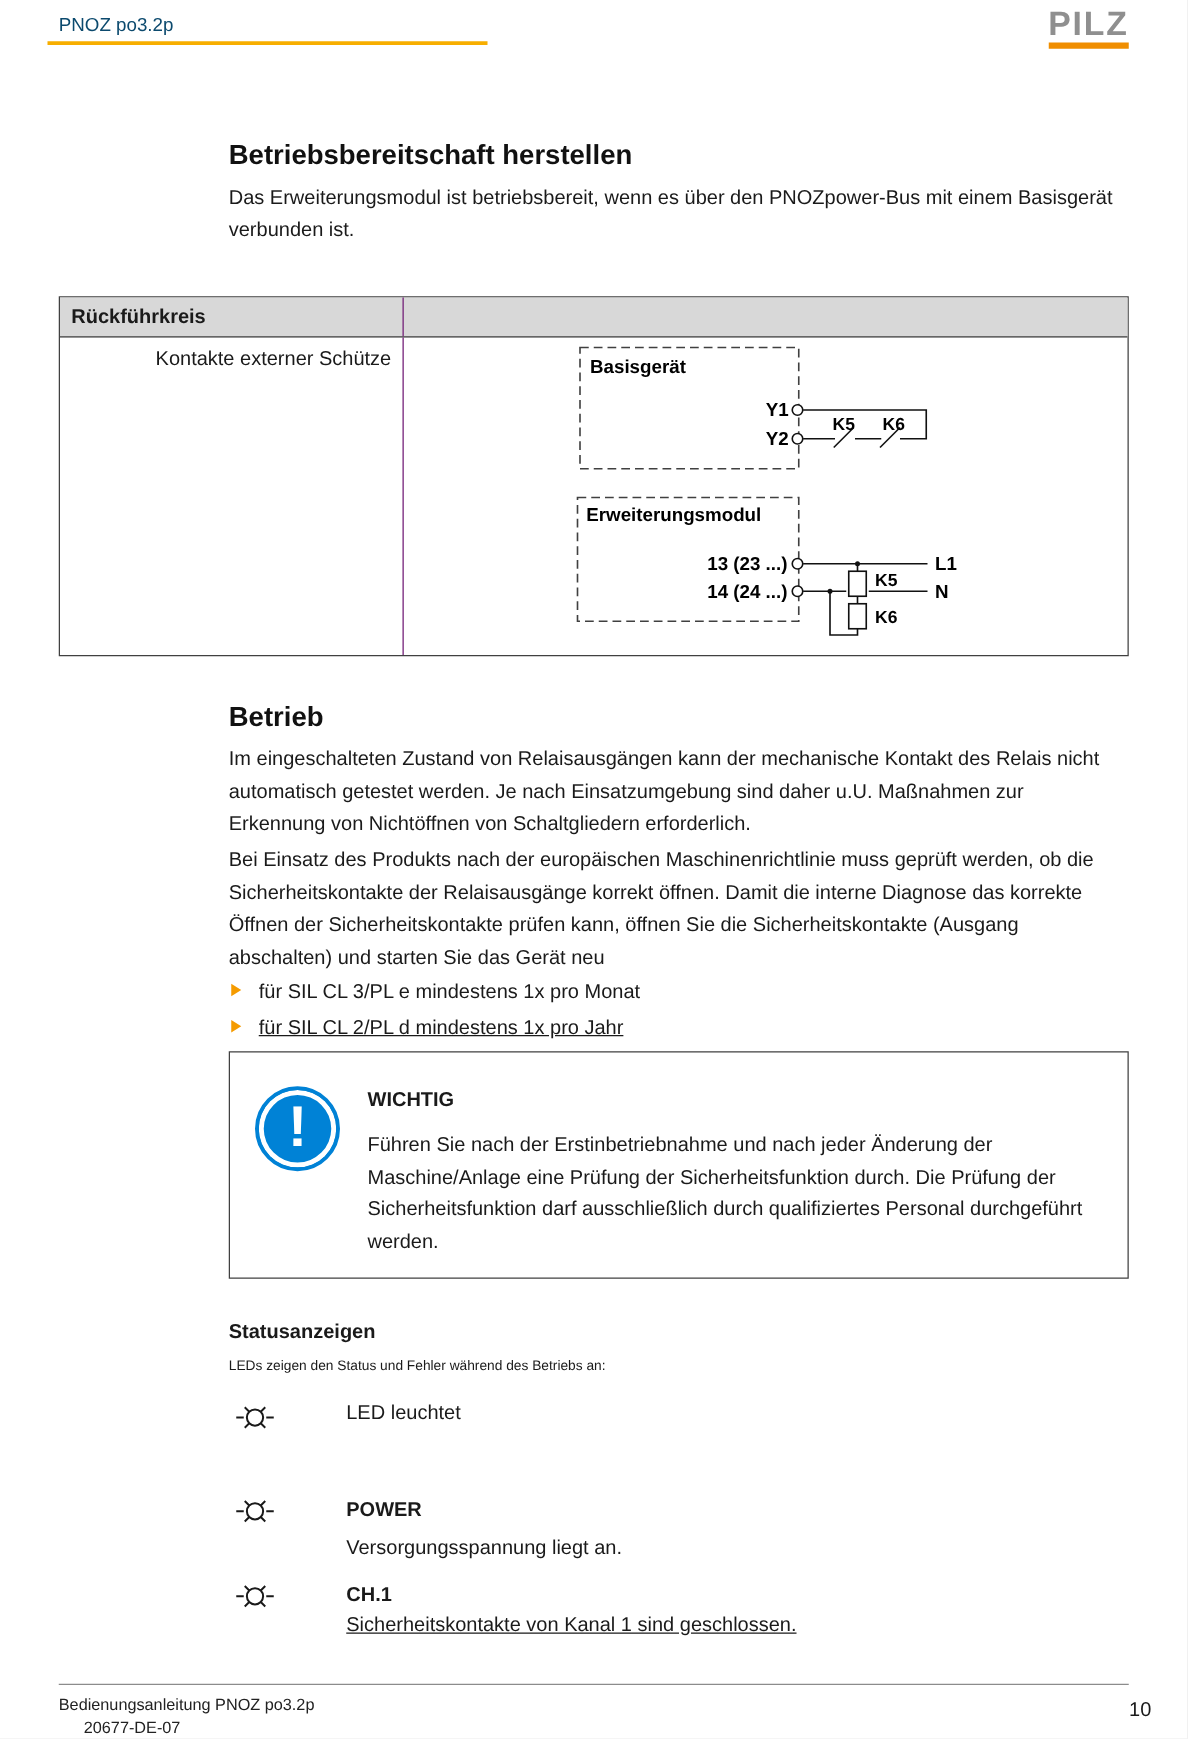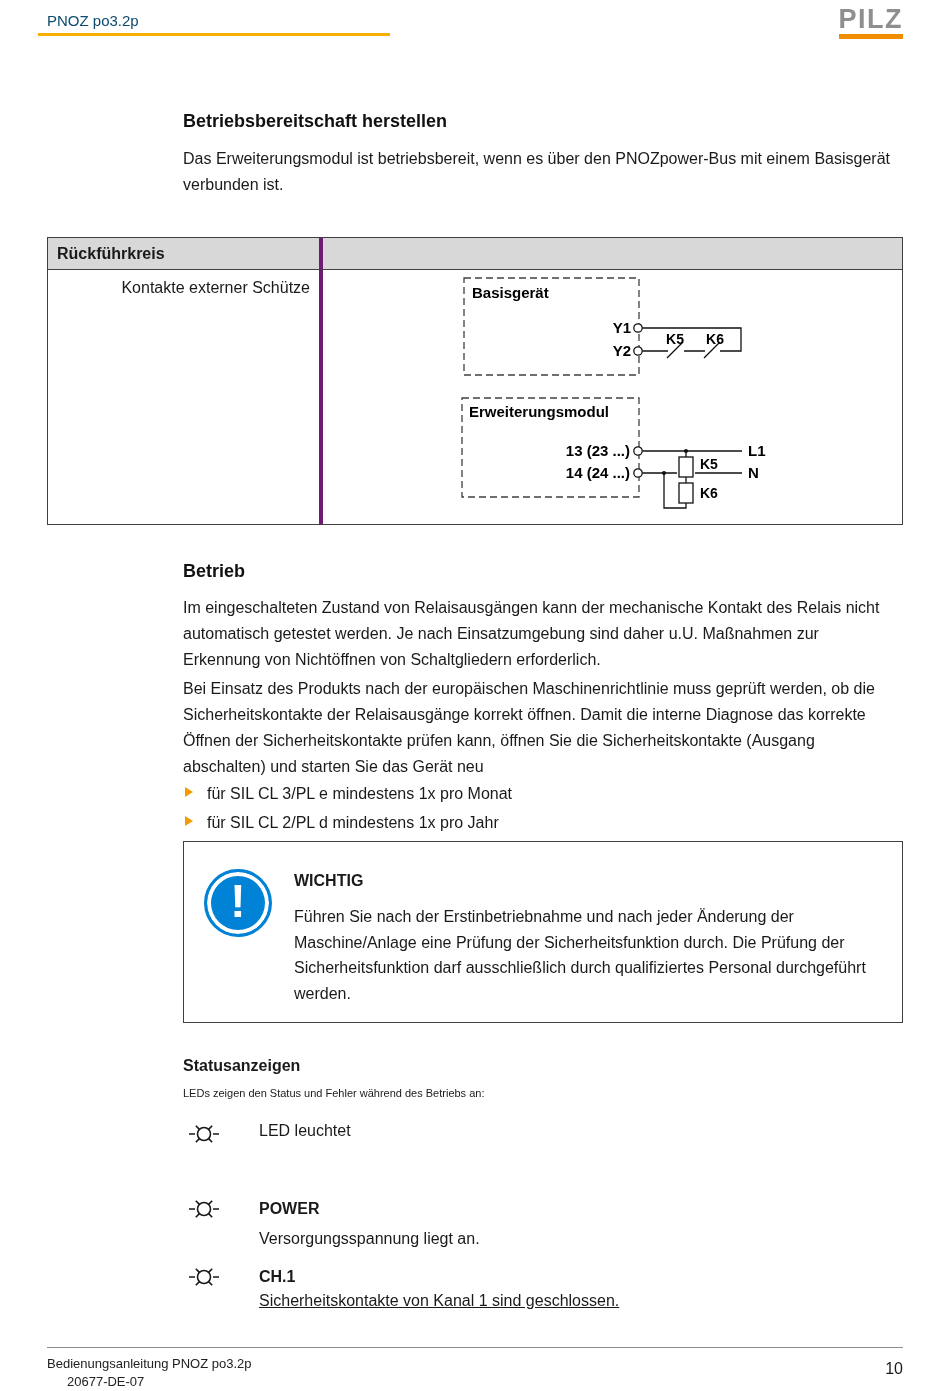--- a/index.html
+++ b/index.html
@@ -12,29 +12,29 @@
   .abs { position:absolute; }
 
   
   .doc-title { left:47px; top:12px; font-size:15px; color:#0c4a6e; }
   .header-rule { left:38px; top:33px; width:352px; height:3px; background:#f7ae00; }
   .logo { right:47px; top:6px; text-align:right; }
   .logo-text { font-size:27px; font-weight:bold; color:#8f8f8f; letter-spacing:1.5px; line-height:26px; }
   .logo-bar { margin-top:2px; width:100%; height:5px; background:#f08e00; }
 
   
-  .h1 { font-size:18px; font-weight:bold; color:#111; }
+  .h1 { font-size:22px; font-weight:bold; color:#111; }
   .para { font-size:16px; line-height:26px; width:712px; color:#1a1a1a; }
   .bold { font-weight:bold; }
 
   
   .rtable { left:47px; top:237px; width:856px; height:288px; border:1px solid #404040; }
   .rtable-header { display:flex; height:32px; background:#d8d8d8; border-bottom:1px solid #404040; }
   .rtable-body { display:flex; height:254px;text-align:right; }
-  .cell-left { width:275px; border-right:4px solid #701a75; padding:6px 9px; flex:none; }
+  .cell-left { width:275px; border-right:1px solid #701a75; padding:6px 9px; flex:none; }
   .cell-right { flex:1; position:relative; }
   .rtable-header .cell-left { display:flex; align-items:center; font-size:16px; font-weight:bold; }
   .rtable-body .cell-left { font-size:16px; padding-top:9px; }
   svg text { font-family:"Liberation Sans", sans-serif; }
 
   
   .bullet-row { display:flex; align-items:flex-start; }
   .bullet-arrow {
     width:0; height:0; margin:6px 14px 0 2px;
     border-left:8px solid #f59b00; border-top:5px solid transparent; border-bottom:5px solid transparent;
@@ -47,21 +47,21 @@
     position:absolute; left:20px; top:27px; width:68px; height:68px; border-radius:50%;
     background:#0082d6; border:3px solid #0082d6; box-shadow: inset 0 0 0 4px #ffffff;
     display:flex; align-items:center; justify-content:center;
   }
   .notice-mark { color:#ffffff; font-size:46px; font-weight:bold; line-height:1; padding-bottom:4px; }
   .notice-title { position:absolute; left:110px; top:30px; font-size:16px; font-weight:bold; }
   .notice-text { position:absolute; left:110px; top:62px; width:592px; font-size:16px; line-height:25.5px; }
 
   
   .led-icon { position:absolute; left:188px; }
-  .status-label { position:absolute; left:259px; font-size:16px; }
+  .status-label { position:absolute; left:277px; font-size:16px; }
 
   
   .footer-rule { left:47px; top:1347px; width:856px; height:1px; background:#8c8c8c; }
   .footer-small { font-size:13px; color:#222; line-height:18px; }
   .page-num { font-size:16px; }
 </style>
 </head>
 <body>
 
 <div class="page">
@@ -124,21 +124,21 @@
   </div>
 
   <div class="abs h1" style="left:183px; top:561px;">Betrieb</div>
   <div class="abs para" style="left:183px; top:595px;">Im eingeschalteten Zustand von Relaisausgängen kann der mechanische Kontakt des Relais nicht automatisch getestet werden. Je nach Einsatzumgebung sind daher u.U. Maßnahmen zur Erkennung von Nichtöffnen von Schaltgliedern erforderlich.</div>
   <div class="abs para" style="left:183px; top:676px;">Bei Einsatz des Produkts nach der europäischen Maschinenrichtlinie muss geprüft werden, ob die Sicherheitskontakte der Relaisausgänge korrekt öffnen. Damit die interne Diagnose das korrekte Öffnen der Sicherheitskontakte prüfen kann, öffnen Sie die Sicherheitskontakte (Ausgang abschalten) und starten Sie das Gerät neu</div>
 
   <div class="abs bullet-row" style="left:183px; top:781px;">
     <span class="bullet-arrow"></span>
     <span class="bullet-text">für SIL CL 3/PL e mindestens 1x pro Monat</span>
   </div>
-  <div class="abs bullet-row" style="left:183px; top:810px;">
+  <div class="abs bullet-row" style="left:183px; top:810px;text-decoration:underline;">
     <span class="bullet-arrow"></span>
     <span class="bullet-text">für SIL CL 2/PL d mindestens 1x pro Jahr</span>
   </div>
 
   <div class="abs notice">
     <div class="notice-icon">
       <span class="notice-mark">!</span>
     </div>
     <div class="notice-title">WICHTIG</div>
     <div class="notice-text">Führen Sie nach der Erstinbetriebnahme und nach jeder Änderung der Maschine/Anlage eine Prüfung der Sicherheitsfunktion durch. Die Prüfung der Sicherheitsfunktion darf ausschließlich durch qualifiziertes Personal durchgeführt werden.</div>
@@ -163,15 +163,15 @@
   <svg class="led-icon" style="top:1264px;" width="32" height="26" viewBox="0 0 32 26">
     <circle cx="16" cy="13" r="6.5" fill="none" stroke="#1a1a1a" stroke-width="1.6"></circle>
     <path d="M1 13 H7 M25 13 H31 M20.6 8.4 L24.2 4.8 M11.4 8.4 L7.8 4.8 M11.4 17.6 L7.8 21.2 M20.6 17.6 L24.2 21.2" stroke="#1a1a1a" stroke-width="1.6"></path>
   </svg>
   <div class="status-label bold" style="top:1268px;">CH.1</div>
   <div class="status-label" style="top:1292px;text-decoration:underline;">Sicherheitskontakte von Kanal 1 sind geschlossen.</div>
 
   <div class="abs footer-rule"></div>
   <div class="abs footer-small" style="left:47px; top:1355px;">Bedienungsanleitung PNOZ po3.2p</div>
   <div class="abs footer-small" style="left:47px; top:1373px;margin-left:20px;">20677-DE-07</div>
-  <div class="abs page-num" style="right:47px; top:1360px;">10</div>
+  <div class="abs page-num" style="right:29px; top:1360px;">10</div>
 
 </div>
 
 </body></html>

